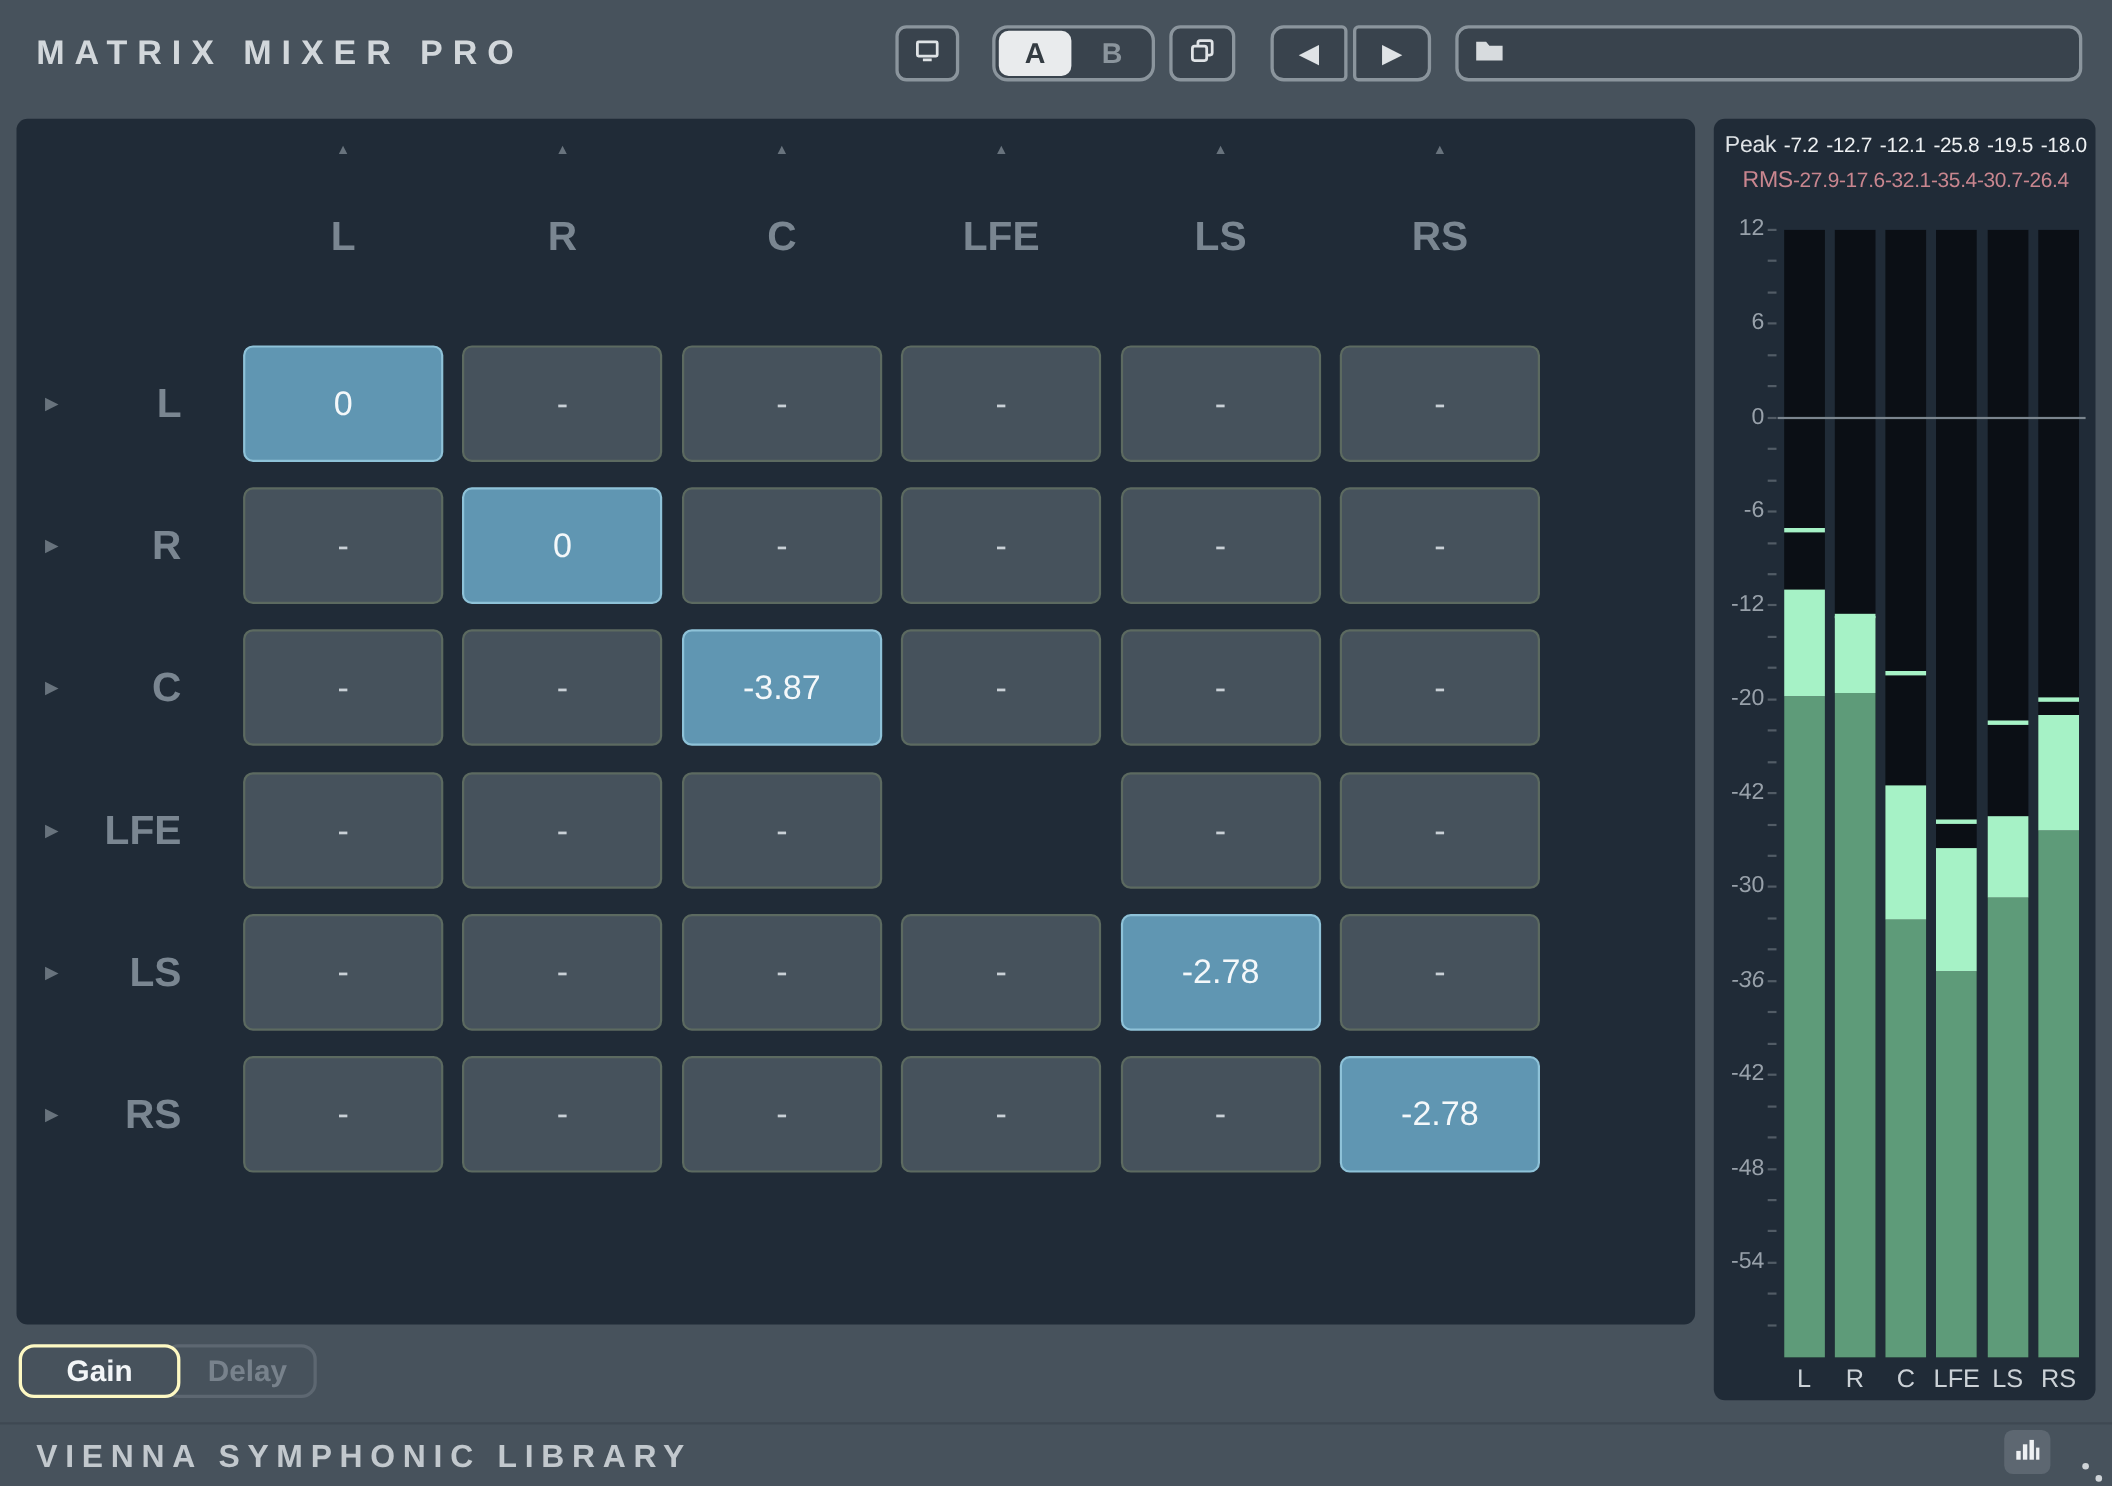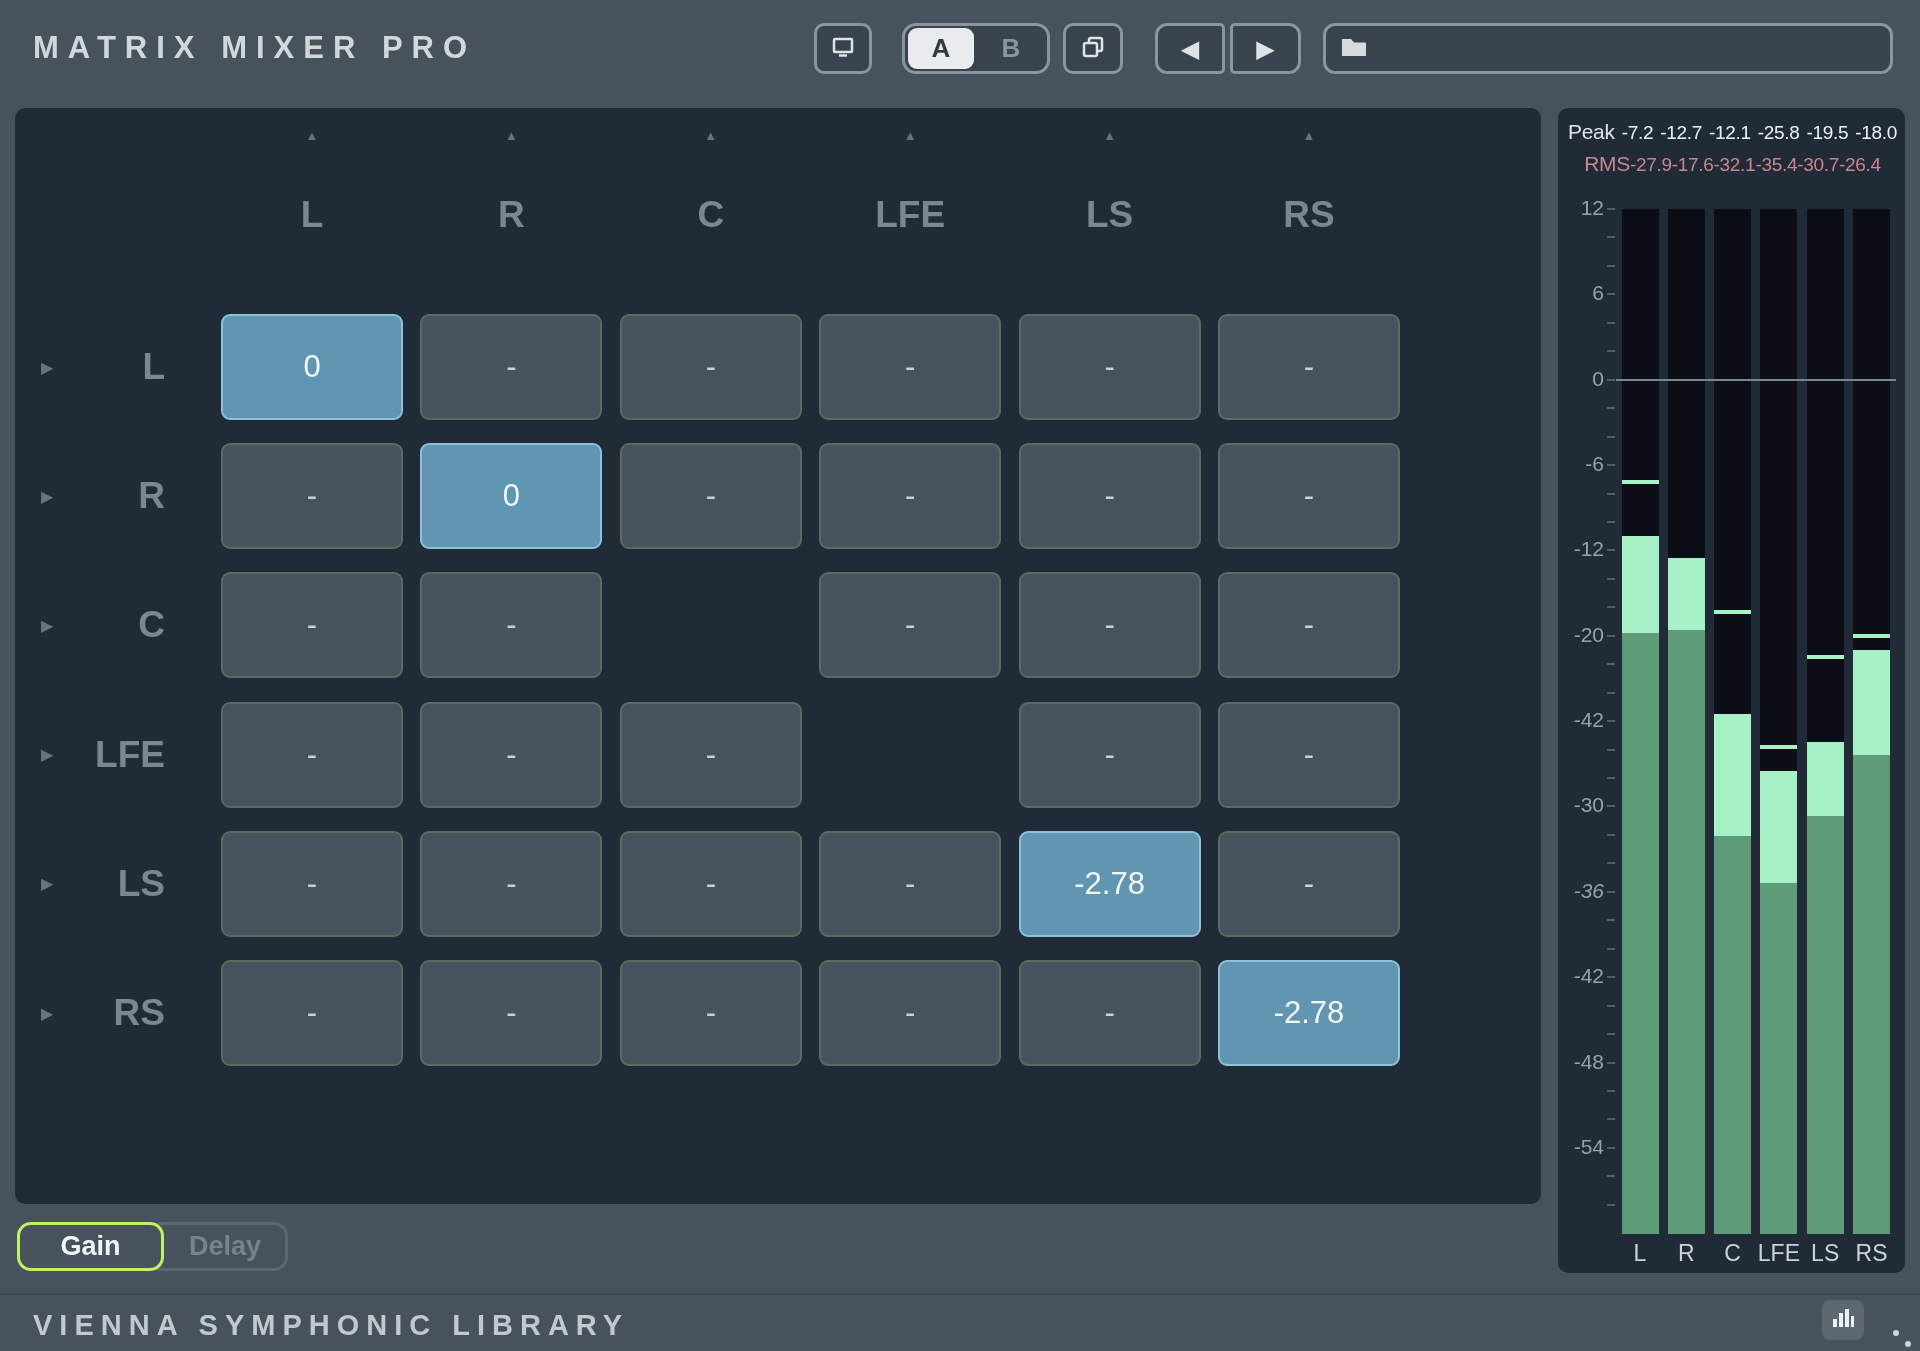--- a/index.html
+++ b/index.html
@@ -44,21 +44,21 @@
     position:absolute;width:182px;height:106px;box-sizing:border-box;
     background:#46525c;border:2px solid #5c6a60;border-radius:9px;
     display:flex;align-items:center;justify-content:center;
     font-size:31px;color:#c9d0d6;cursor:pointer;
   }
   .cell.active{background:var(--accent,#6096b2);border-color:#8ec2d8;color:#f4f8fa;}
   
   .tab-group{position:absolute;left:17px;top:1222px;display:flex;align-items:center;}
   .tab{height:49px;box-sizing:border-box;display:flex;align-items:center;justify-content:center;
        font-size:27px;font-weight:bold;border-radius:14px;}
-  .tab-gain{width:147px;border:3px solid #bef264;background:#47525c;color:#f2f5f7;z-index:2;}
+  .tab-gain{width:147px;border:3px solid #fef9c3;background:#47525c;color:#f2f5f7;z-index:2;}
   .tab-delay{width:140px;border:3px solid #5d6771;color:#78828c;margin-left:-16px;padding-left:14px;z-index:1;}
   
   .meter-panel{
     position:absolute;left:1558px;top:108px;width:347px;height:1165px;
     background:#202b37;border-radius:10px;
   }
   .readout{position:absolute;left:10px;right:8px;display:flex;justify-content:space-between;
            align-items:baseline;font-size:19px;letter-spacing:-0.3px;}
   .readout.peak{top:12px;color:#eef1f3;}
   .readout.peak .ro-label{color:#dfe3e6;font-size:21px;}
@@ -160,20 +160,21 @@
       <div class="cell" style="left: 206px; top: 335.2px;">-</div>
       <div class="cell active" style="left: 405.4px; top: 335.2px;">0</div>
       <div class="cell" style="left: 604.8px; top: 335.2px;">-</div>
       <div class="cell" style="left: 804.2px; top: 335.2px;">-</div>
       <div class="cell" style="left: 1003.6px; top: 335.2px;">-</div>
       <div class="cell" style="left: 1203px; top: 335.2px;">-</div>
       <div class="tri-right" style="left: 26px; top: 464.4px; height: 106px;">▶</div>
       <div class="row-label" style="left: 34px; top: 464.4px; width: 116px; height: 106px;">C</div>
       <div class="cell" style="left: 206px; top: 464.4px;">-</div>
       <div class="cell" style="left: 405.4px; top: 464.4px;">-</div>
+      <div class="cell active" style="left: 604.8px; top: 464.4px;">-3.87</div>
       <div class="cell" style="left: 804.2px; top: 464.4px;">-</div>
       <div class="cell" style="left: 1003.6px; top: 464.4px;">-</div>
       <div class="cell" style="left: 1203px; top: 464.4px;">-</div>
       <div class="tri-right" style="left: 26px; top: 593.6px; height: 106px;">▶</div>
       <div class="row-label" style="left: 34px; top: 593.6px; width: 116px; height: 106px;">LFE</div>
       <div class="cell" style="left: 206px; top: 593.6px;">-</div>
       <div class="cell" style="left: 405.4px; top: 593.6px;">-</div>
       <div class="cell" style="left: 604.8px; top: 593.6px;">-</div>
       <div class="cell" style="left: 1003.6px; top: 593.6px;">-</div>
       <div class="cell" style="left: 1203px; top: 593.6px;">-</div>

